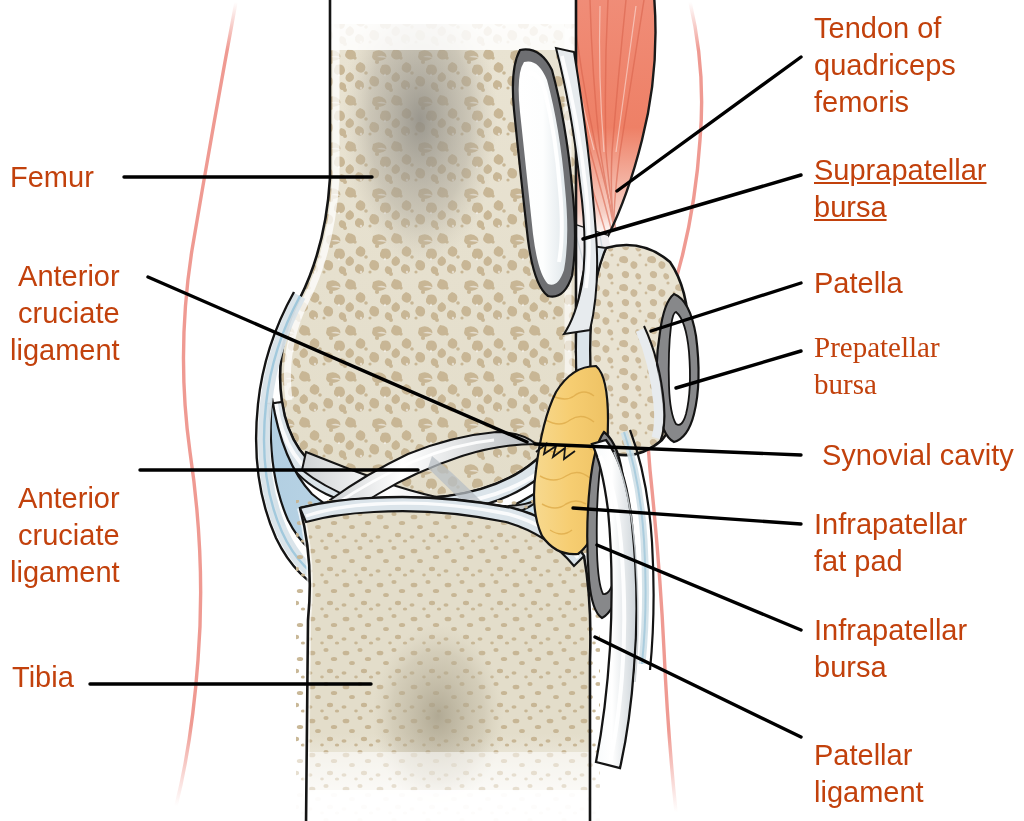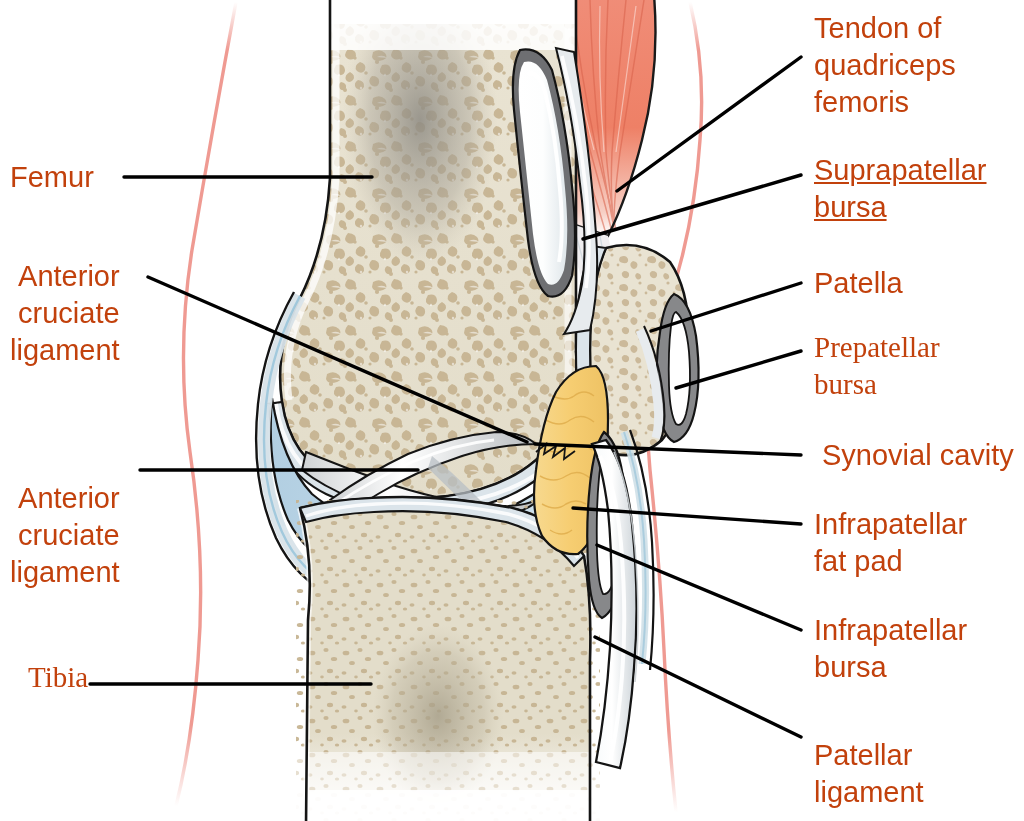--- a/index.html
+++ b/index.html
@@ -333,21 +333,21 @@
   </svg>
 
   <div id="labels-left">
       <div class="lbl left" style="left: 10px; top: 159px;">Femur</div>
       <div class="lbl left" style="left: 10px; top: 258px;">Anterior
 cruciate
 ligament</div>
       <div class="lbl left" style="left: 10px; top: 444px; margin-top: 36px;">Anterior
 cruciate
 ligament</div>
-      <div class="lbl left" style="left: 28px; top: 659px; font-family: Liberation Serif, serif;">Tibia</div>
+      <div class="lbl left" style="left: 12px; top: 659px;">Tibia</div>
     </div>
   <div id="labels-right">
       <div class="lbl right" style="left: 814px; top: 10px;">Tendon of
 quadriceps
 femoris</div>
       <div class="lbl right" style="left: 814px; top: 152px; text-decoration: underline;">Suprapatellar
 bursa</div>
       <div class="lbl right" style="left: 814px; top: 265px;">Patella</div>
       <div class="lbl right" style="left: 814px; top: 329px; font-family: Liberation Serif, serif;">Prepatellar
 bursa</div>

